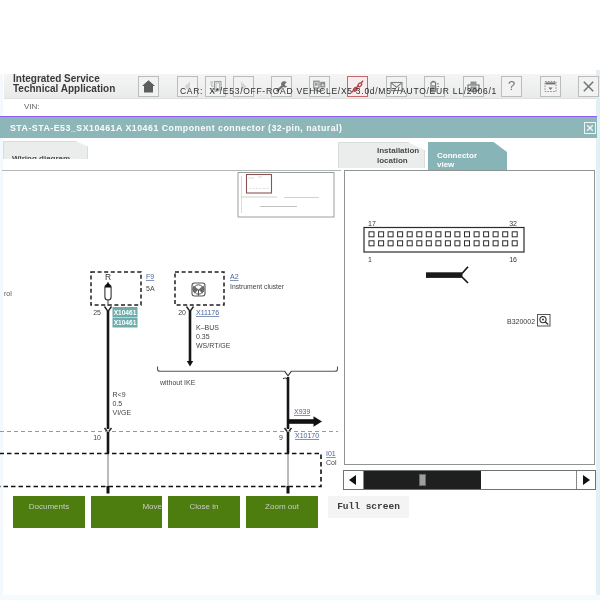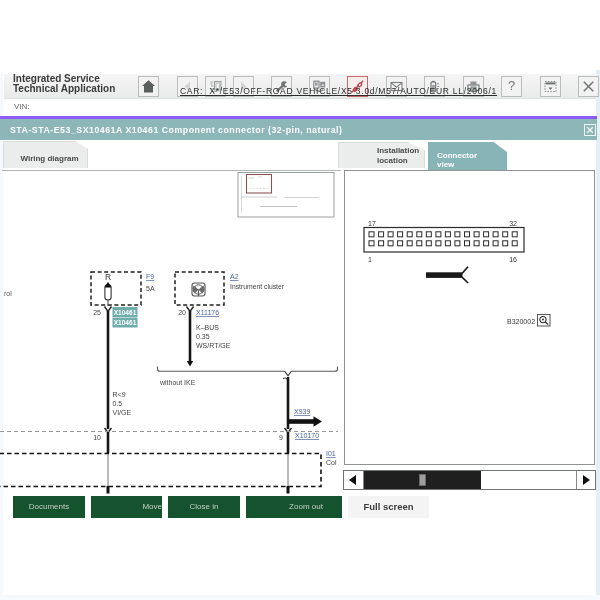--- a/index.html
+++ b/index.html
@@ -2,21 +2,21 @@
 <html><head>
 <meta charset="utf-8">
 <style>
   html,body{margin:0;padding:0;background:#fff;}
   #page{position:relative;width:600px;height:600px;background:#ffffff;overflow:hidden;
         font-family:"Liberation Sans", sans-serif;}
   .abs{position:absolute;}
   .btn{position:absolute;top:76px;width:21px;height:21px;border:1px solid #b9bdbb;
        background:#f1f2f1;box-sizing:border-box;}
   .btn svg{display:block;margin:2px auto 0;}
-  .graybtn{position:absolute;top:496px;height:22px;background:#14532d;color:#c9cccb;
+  .graybtn{position:absolute;top:496px;height:32px;background:#4d7c0f;color:#c9cccb;
            font-size:8px;text-align:center;line-height:22px;}
   .darkbtn{position:absolute;top:496px;height:22px;background:#f3f4f3;color:#3c3c3c;
            font-size:9.5px;font-weight:bold;text-align:center;line-height:22px;}
   .tab{position:absolute;box-sizing:border-box;font-weight:bold;color:#4a4a4a;font-size:8px;}
 </style>
 </head>
 <body>
 <div id="page">
 
 <div class="abs" style="left:0;top:74px;width:3px;height:522px;background:#f3f9fc;"></div>
@@ -118,35 +118,35 @@
         <path d="M5.5,8.5 h4 l-2,2.4 Z" fill="#6d7271"></path>
       </svg>
 </div>
 
 <div class="btn" style="left:578px;">
   <svg width="15" height="15" viewBox="0 0 15 15">
         <path d="M2.8,2.8 L12.2,12.2 M12.2,2.8 L2.8,12.2" stroke="#6f7473" stroke-width="1.5"></path>
       </svg>
 </div>
 
-<div class="abs" style="left:14px;top:102px;font-size:8px;color:#666;">VIN:</div>
-
-<div class="abs" style="left:180px;top:86px;font-size:8.5px;letter-spacing:0.72px;color:#2c2c2c;text-decoration:underline;">CAR:&nbsp; X*/E53/OFF-ROAD VEHICLE/X5 3.0d/M57/AUTO/EUR LL/2006/1</div>
-
-<div class="abs" style="left:0;top:116px;width:597px;height:21px;background:#8cb6b8;border-top:3px solid #8b5cf6;">
+<div class="abs" style="left:24px;top:102px;font-size:8px;color:#666;">VIN:</div>
+
+<div class="abs" style="left:180px;top:86px;font-size:8.5px;letter-spacing:0.72px;color:#2c2c2c;">CAR:&nbsp; X*/E53/OFF-ROAD VEHICLE/X5 3.0d/M57/AUTO/EUR LL/2006/1</div>
+
+<div class="abs" style="left:0;top:116px;width:597px;height:21px;background:#8cb6b8;border-top:1px solid #8b5cf6;">
   <div class="abs" style="left:10px;top:5.5px;font-size:8.8px;letter-spacing:0.5px;font-weight:bold;color:#fdfdfd;">STA-STA-E53_SX10461A X10461 Component connector (32-pin, natural)</div>
 
   <div class="abs" style="left:584px;top:5px;width:10px;height:10px;border:1px solid #f0f5f5;">
     <svg width="10" height="10" style="display:block">
           <path d="M2.2,2.2 L7.8,7.8 M7.8,2.2 L2.2,7.8" stroke="#f4f8f8" stroke-width="1.3"></path>
         </svg>
   </div>
 </div>
 
-<div class="tab" style="left:3px;top:141px;width:85px;height:27px;background:#ebedec;border:1px solid #d9dcdb;border-bottom:none;clip-path:polygon(0 0,85% 0,100% 30%,100% 100%,0 100%);text-align:center;">
+<div class="tab" style="left:3px;top:141px;width:85px;height:18px;background:#ebedec;border:1px solid #d9dcdb;border-bottom:none;clip-path:polygon(0 0,85% 0,100% 30%,100% 100%,0 100%);">
   <div style="margin:12px 0 0 8px;">Wiring diagram</div>
 </div>
 
 <div class="tab" style="left:338px;top:142px;width:87px;height:26px;background:#ebedec;border:1px solid #d9dcdb;border-bottom:none;clip-path:polygon(0 0,80% 0,100% 32%,100% 100%,0 100%);padding-left:30px;">
   <div style="margin:3px 0 0 8px;line-height:9.5px;">Installation<br>location</div>
 </div>
 
 <div class="tab" style="left:428px;top:142px;width:79px;height:28px;background:#87b4b6;color:#fff;clip-path:polygon(0 0,83% 0,100% 36%,100% 100%,0 100%);">
   <div style="margin:9px 12px 0 9px;">Connector view</div>
 </div>
@@ -359,18 +359,18 @@
     <div class="abs" style="left:6px;top:4px;width:0;height:0;border-left:7px solid #111;border-top:5px solid transparent;border-bottom:5px solid transparent;"></div>
   </div>
 </div>
 
 <div class="graybtn" style="left:13px;width:72px;">Documents</div>
 
 <div class="graybtn" style="left:91px;width:71px;text-align:right;">Move</div>
 
 <div class="graybtn" style="left:168px;width:72px;">Close in</div>
 
-<div class="graybtn" style="left:246px;width:72px;padding-left:24px;">Zoom out</div>
-
-<div class="darkbtn" style="left:348px;width:81px;">Full screen</div>
+<div class="graybtn" style="left:246px;width:72px;">Zoom out</div>
+
+<div class="darkbtn" style="left:328px;width:81px;font-family:Liberation Mono, monospace;">Full screen</div>
 
 
 </div>
 
 </body></html>

